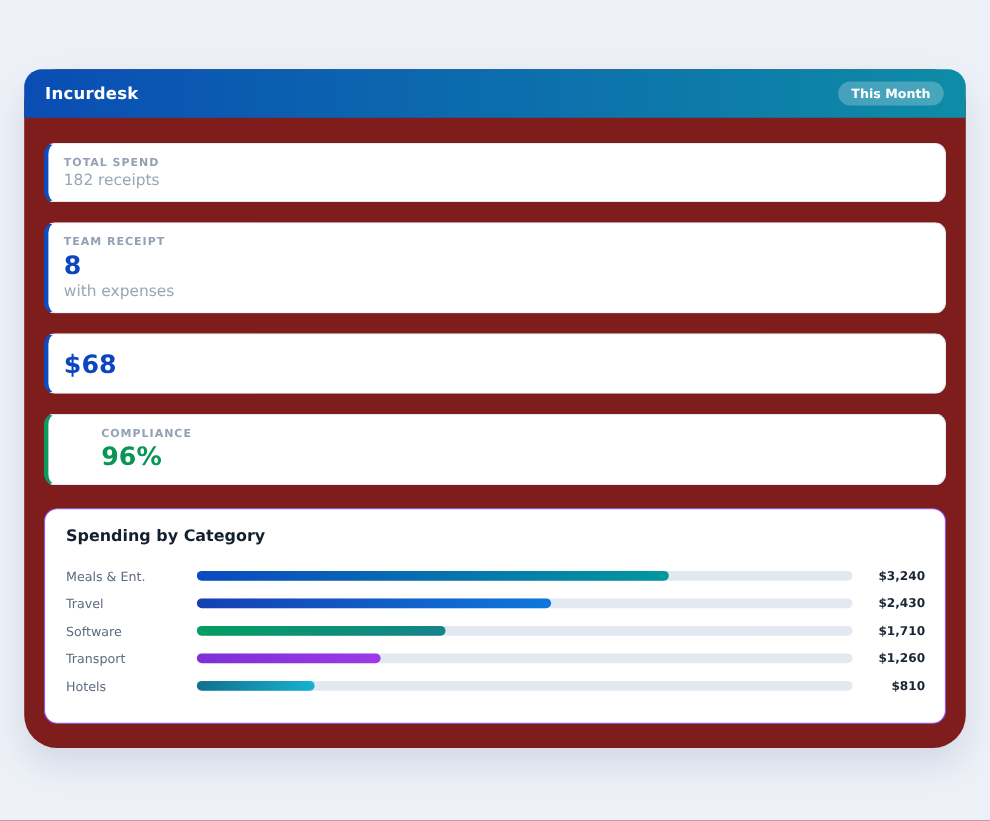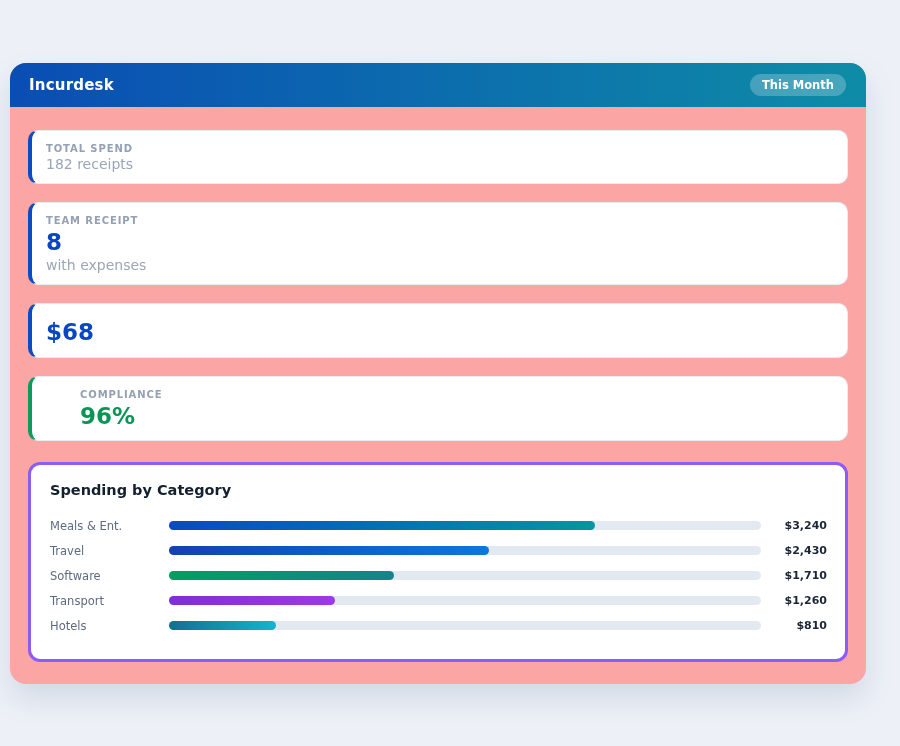--- a/index.html
+++ b/index.html
@@ -3,22 +3,22 @@
 <meta charset="utf-8">
 <style>
   html,body{margin:0;padding:0;}
   body{
     width:900px;height:746px;position:relative;
     background:#edf1f7;
     font-family:"DejaVu Sans", sans-serif;
     overflow:hidden;
   }
   .app{
-    position:absolute;left:10px;top:63px;width:856px;
-    background:#fca5a5;border-radius:16px;
+    position:absolute;left:22px;top:63px;width:856px;
+    background:#7f1d1d;border-radius:30px;
     box-shadow:0 14px 30px rgba(40,70,130,.14);
   }
   .header{
     height:44px;border-radius:16px 16px 0 0;
     display:flex;align-items:center;justify-content:space-between;
     padding:0 20px 0 19px;box-sizing:border-box;
   }
   .app-title{color:#ffffff;font-weight:bold;font-size:15px;letter-spacing:.2px;}
   .badge{
     color:#ffffff;font-size:11.5px;font-weight:bold;
@@ -29,21 +29,21 @@
   .content{padding:23px 18px 22px;}
   .stat{
     background:#ffffff;border:1px solid #e7ecf2;border-radius:10px;
     border-left-width:4px;border-left-style:solid;
     padding:12px 16px 11px 14px;margin-bottom:18px;
   }
   .stat-label{font-size:10px;font-weight:bold;letter-spacing:.9px;color:#94a0b4;}
   .stat-value{font-size:23px;font-weight:bold;margin-top:3px;line-height:1.15;}
   .stat-sub{font-size:14px;color:#9aa6b6;margin-top:2px;}
   .chart-card{
-    margin-top:21px;background:#ffffff;border:3px solid #8b5cf6;
+    margin-top:21px;background:#ffffff;border:1px solid #8b5cf6;
     border-radius:12px;padding:15px 18px 21px;
   }
   .chart-title{font-size:14.5px;font-weight:bold;color:#15202f;margin:2px 0 15px 1px;}
   .bar-row{
     display:grid;grid-template-columns:120px 1fr 66px;
     align-items:center;height:25px;
   }
   .bar-label{font-size:11.5px;color:#5d6b80;padding-left:1px;}
   .bar-track{height:9px;background:#e3e9f0;border-radius:5px;position:relative;}
   .bar-fill{position:absolute;left:0;top:0;bottom:0;border-radius:5px;}

